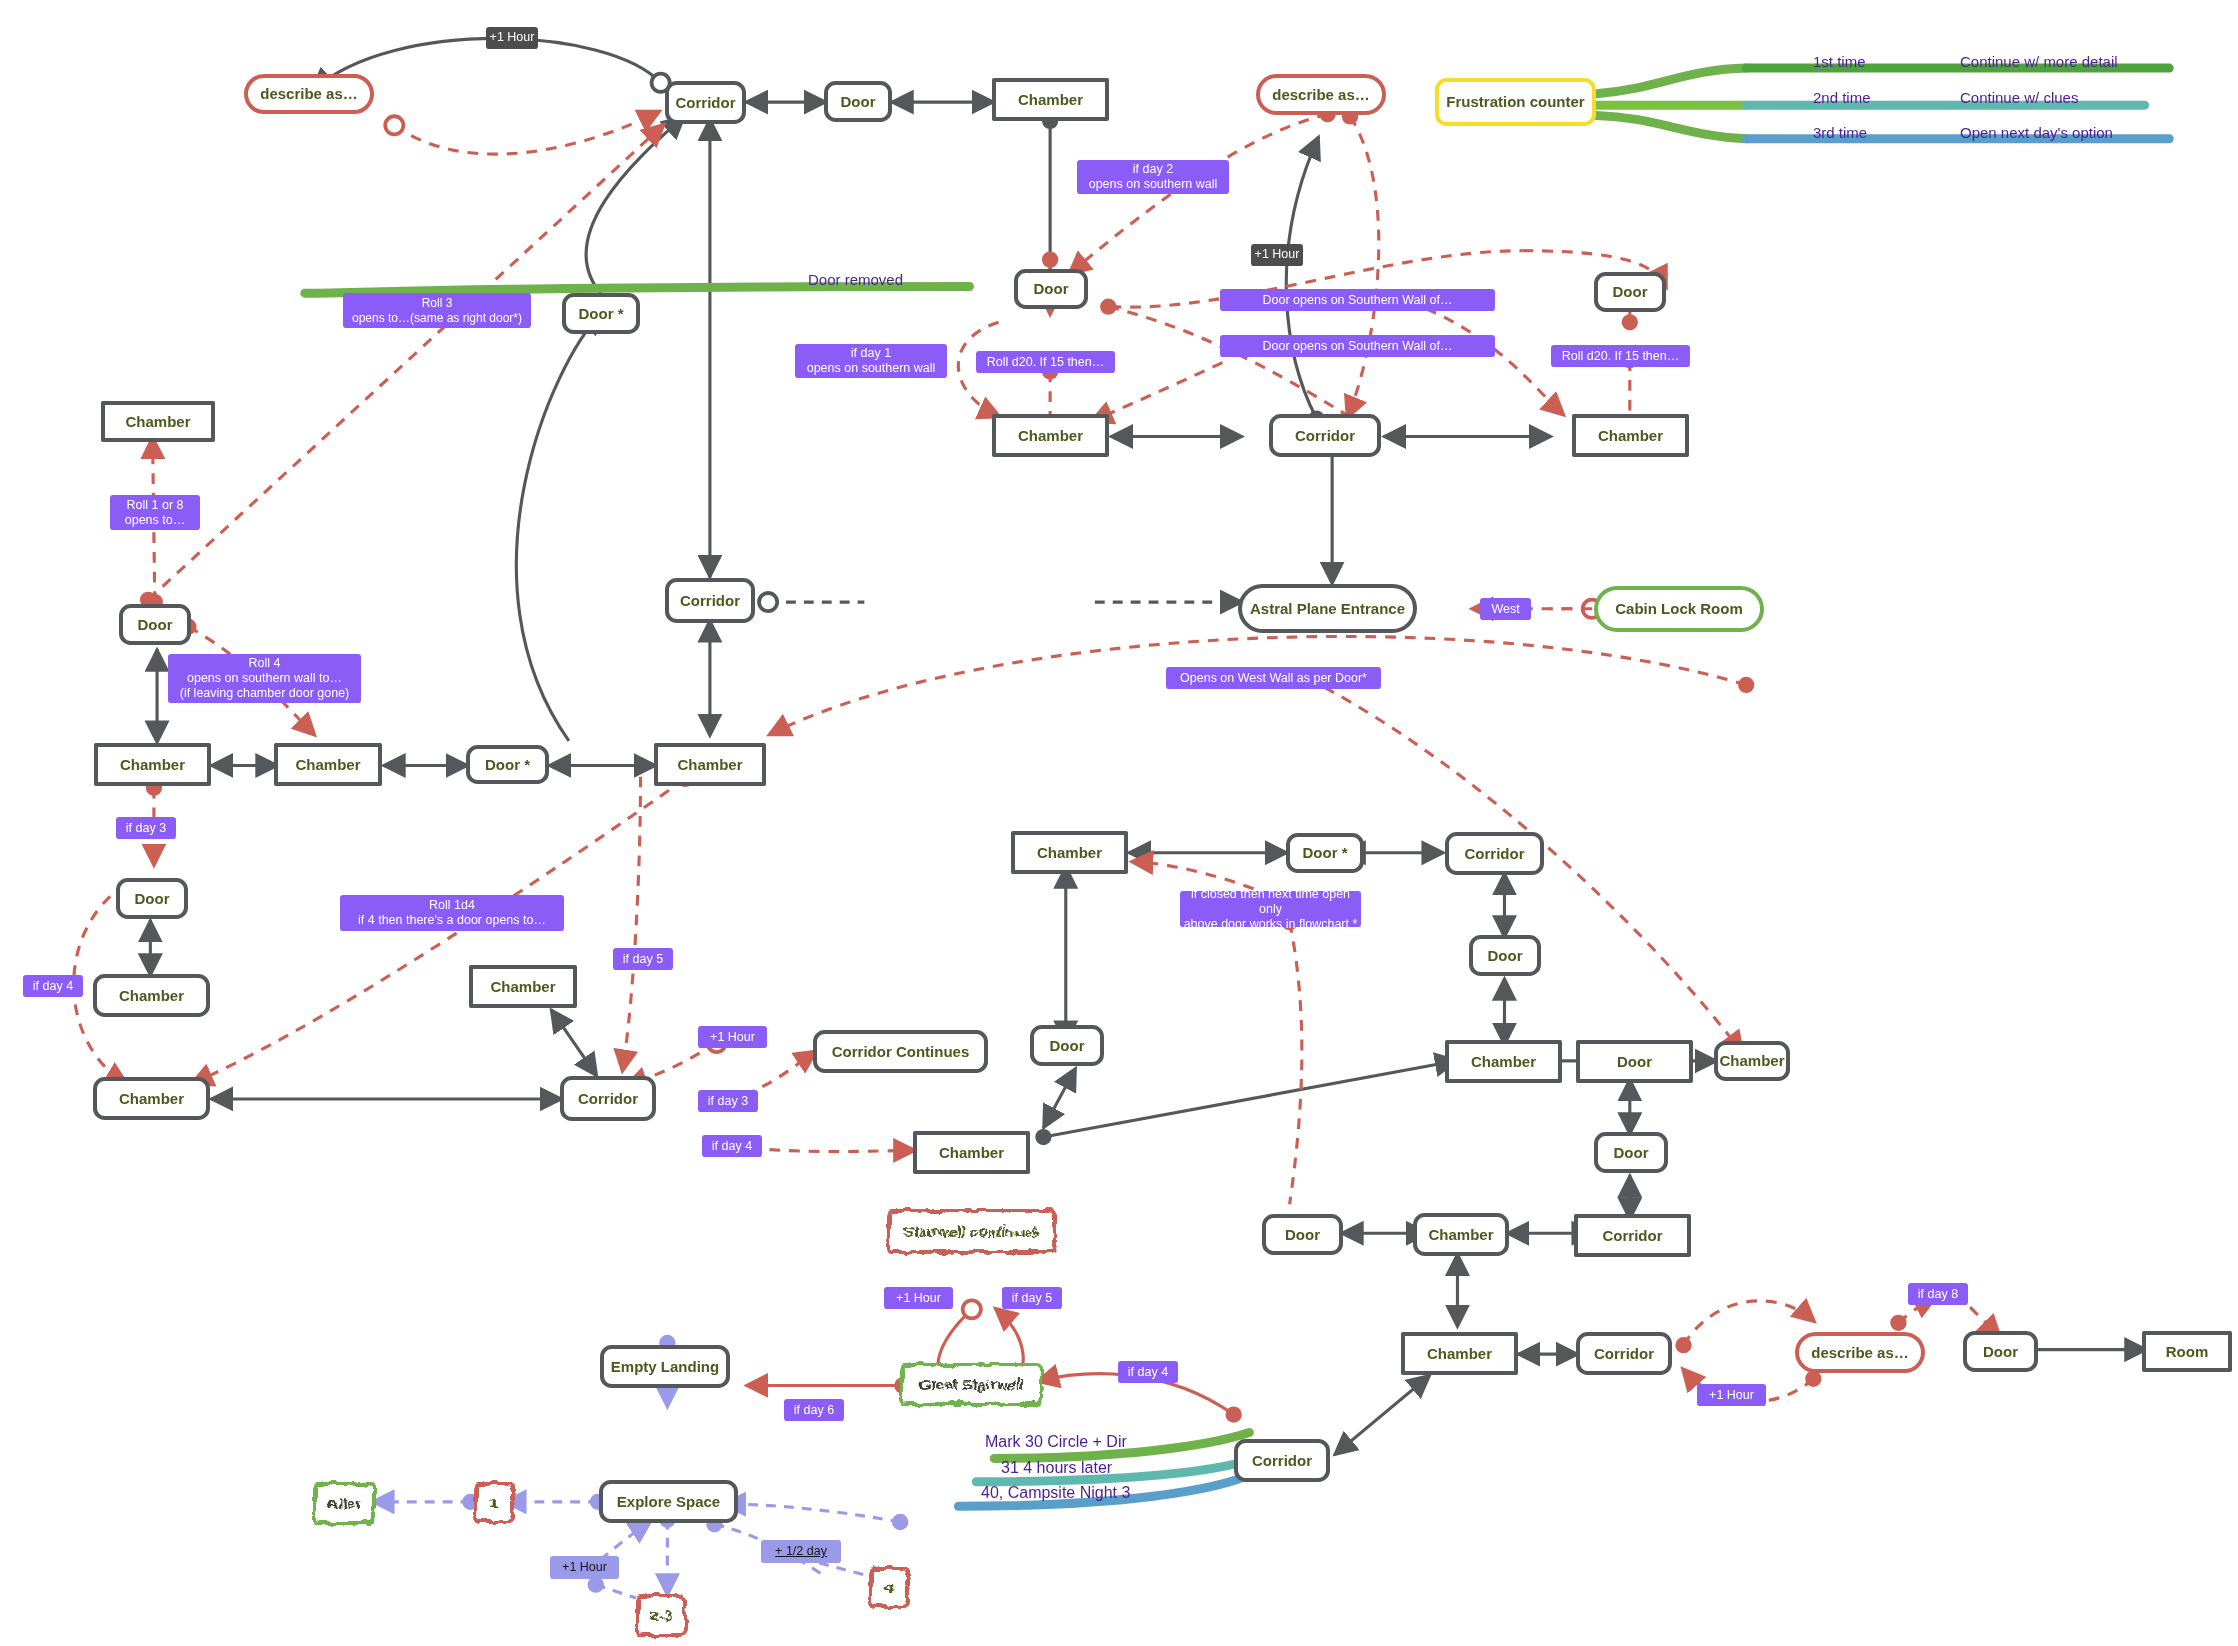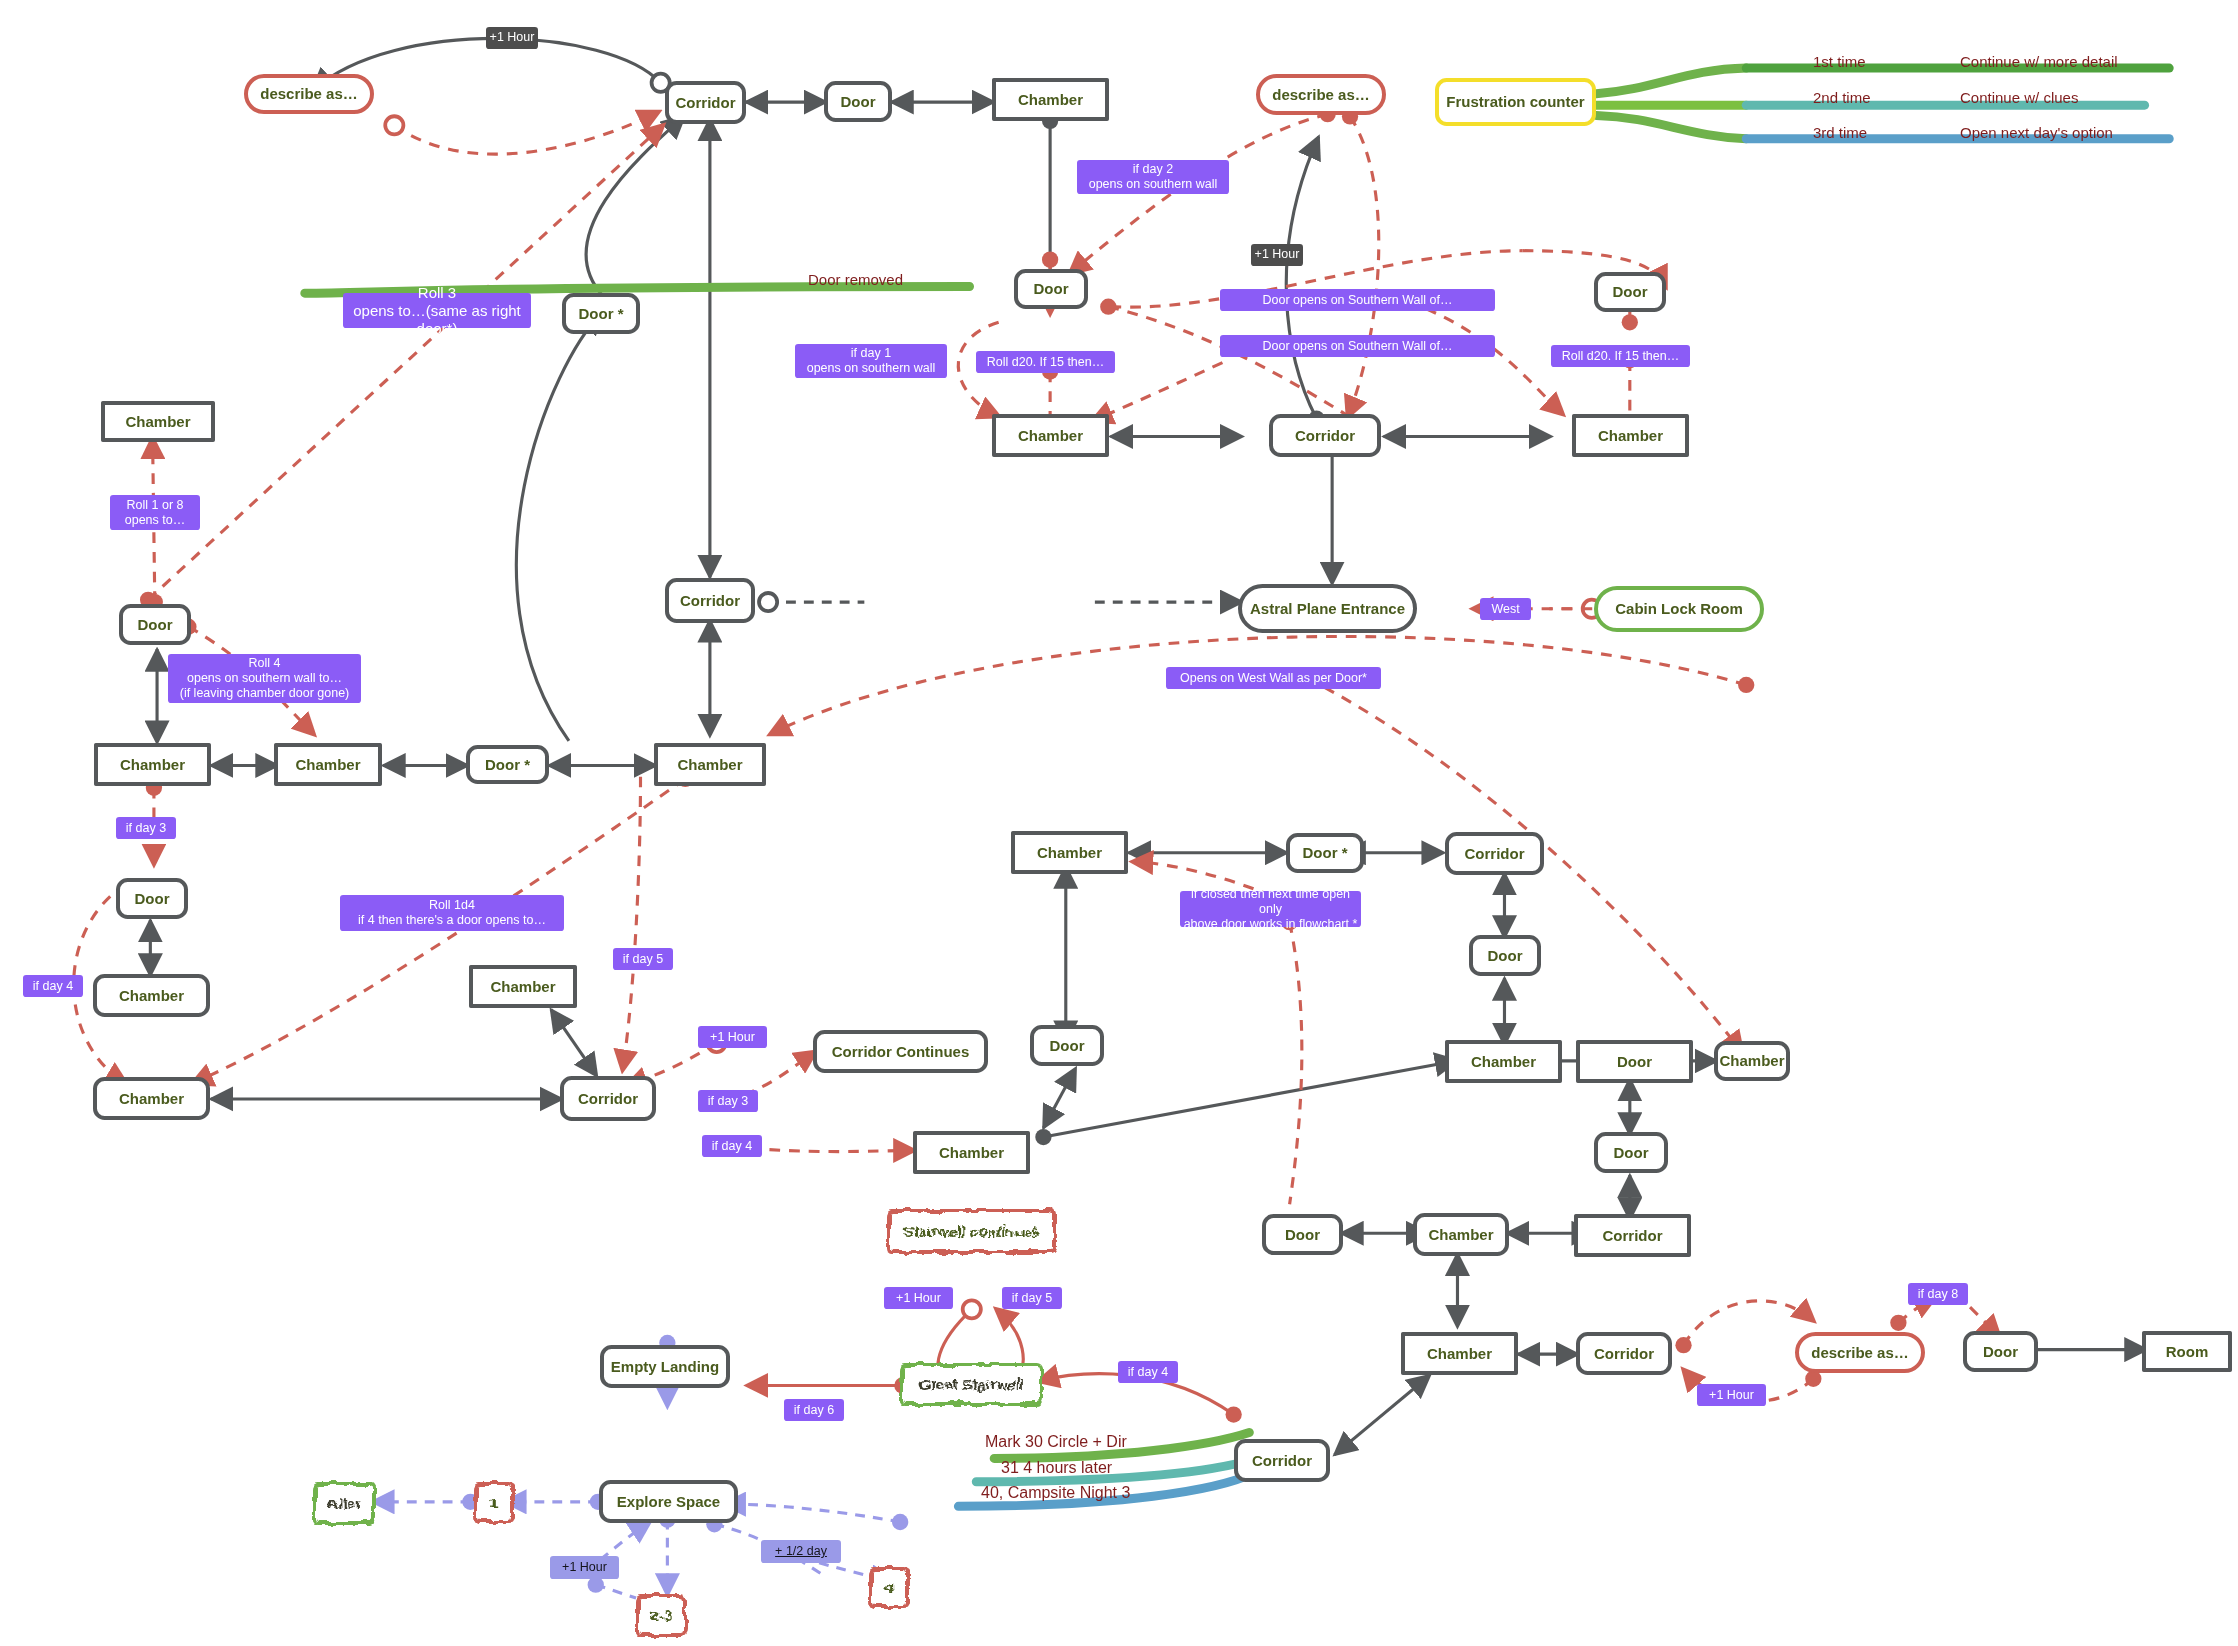--- a/index.html
+++ b/index.html
@@ -24,21 +24,21 @@
   .cloudy{filter:url(#wobble);}
 
   
   .lbl{position:absolute;box-sizing:border-box;display:flex;align-items:center;justify-content:center;
        text-align:center;color:#ffffff;border-radius:3.1px;padding:1.3px 3.6px;line-height:1.2;}
   .lbl-red{background:#8b5cf6;}
   .lbl-dark{background:#4d4d4d;}
   .lbl-purple{background:#9a9ae8;color:#15151c;}
 
   
-  .cap{position:absolute;color:#7f1d1d;white-space:nowrap;}
+  .cap{position:absolute;color:#4c1d95;white-space:nowrap;}
 </style>
 </head>
 <body>
 
 <div id="stage">
 
   <svg class="edges" viewBox="0 0 5000 3677">
     <defs>
       <filter id="wobble">
         <feTurbulence type="fractalNoise" baseFrequency="0.07" numOctaves="3" seed="7" result="t"></feTurbulence>
@@ -358,21 +358,21 @@
   <div class="node n-yellow" style="left:1435px;top:78px;width:161px;height:48px;font-size:15px;">Frustration counter</div>
 
 
   <div class="lbl lbl-dark" style="left:486px;top:27px;font-size:12.5px;height:21.5px;">+1 Hour</div>
 
   <div class="lbl lbl-dark" style="left:1251px;top:244px;font-size:12.5px;height:21.5px;">+1 Hour</div>
 
   <div class="lbl lbl-red" style="left:1077px;top:160px;width:152px;font-size:12.5px;height:34px;white-space:pre-line;">if day 2
 opens on southern wall</div>
 
-  <div class="lbl lbl-red" style="left:343px;top:293px;width:188px;font-size:15px;height:35px;white-space:pre-line;">Roll 3
+  <div class="lbl lbl-red" style="left:343px;top:293px;width:188px;font-size:12px;height:35px;white-space:pre-line;">Roll 3
 opens to…(same as right door*)</div>
 
   <div class="lbl lbl-red" style="left:795px;top:344px;width:152px;font-size:12.5px;height:34px;white-space:pre-line;">if day 1
 opens on southern wall</div>
 
   <div class="lbl lbl-red" style="left:976px;top:351px;width:139px;font-size:12.5px;height:22.4px;">Roll d20. If 15 then…</div>
 
   <div class="lbl lbl-red" style="left:1551px;top:345px;width:139px;font-size:12.5px;height:22.4px;">Roll d20. If 15 then…</div>
 
   <div class="lbl lbl-red" style="left:1220px;top:289px;width:275px;font-size:12.5px;height:22.4px;">Door opens on Southern Wall of…</div>

